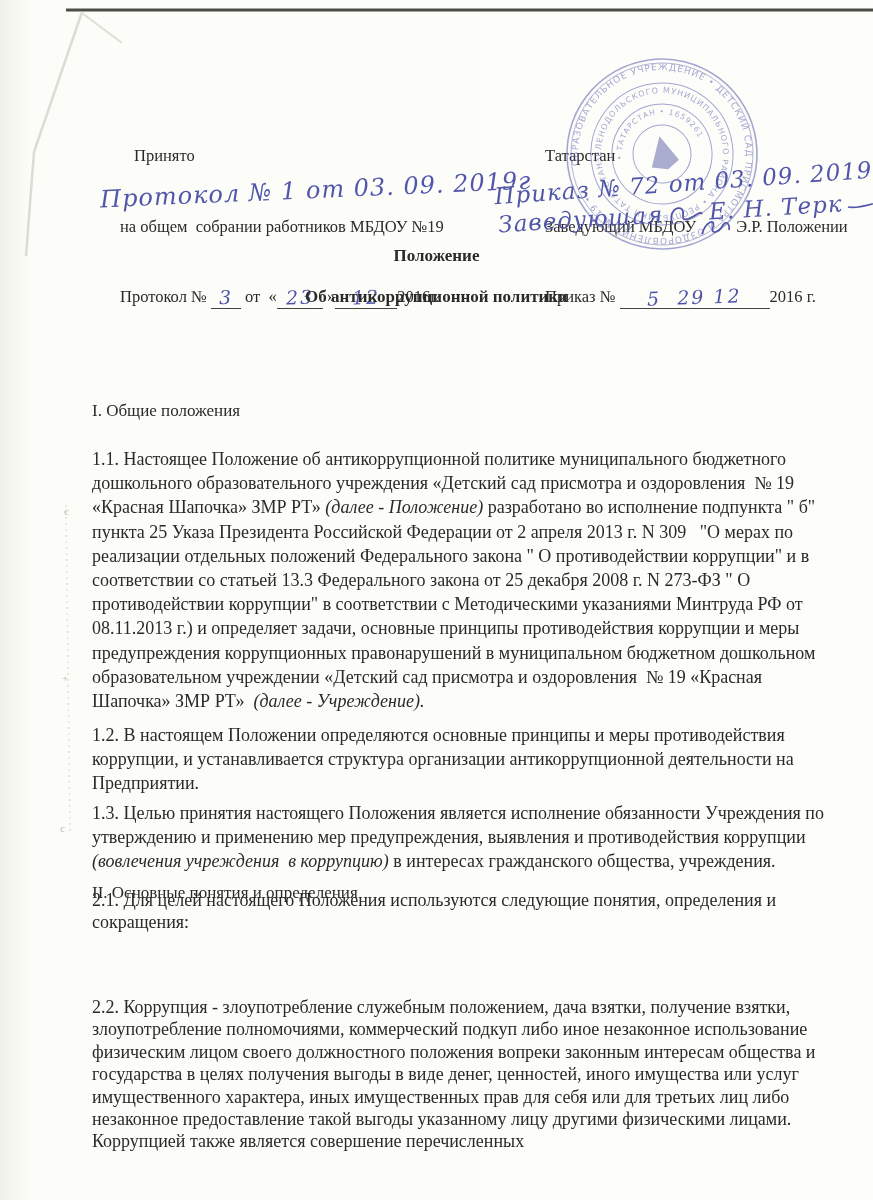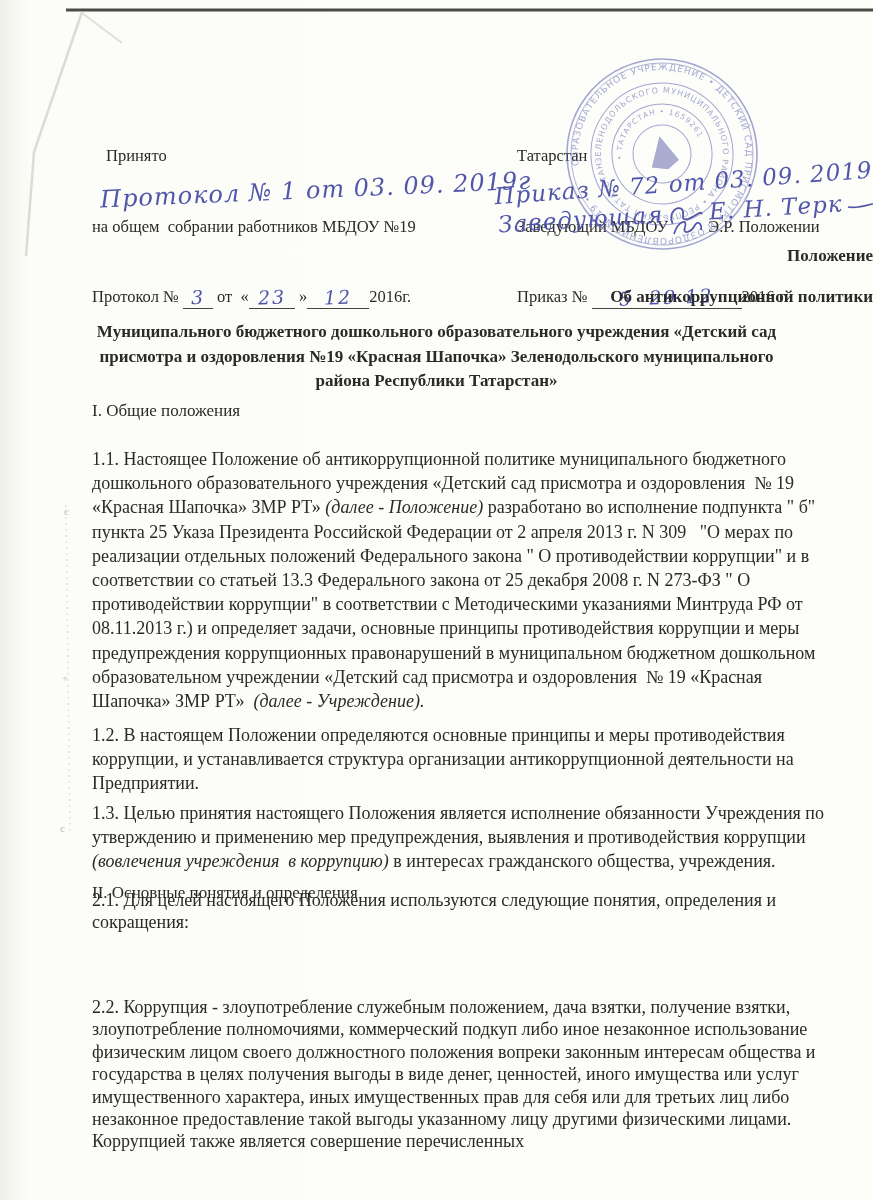--- a/index.html
+++ b/index.html
@@ -7,31 +7,31 @@
     position:relative;
     width:873px;height:1200px;
     margin:0 auto;
     background:linear-gradient(90deg,#efefe9 0px,#f7f7f2 14px,#fcfcf8 30px,#fdfdf9 100%);
     font-family:"Liberation Serif","DejaVu Serif",serif;
     color:#2a2a28;
     overflow:hidden;
   }
   .artifacts{position:absolute;inset:0;pointer-events:none;}
   
-  .hdr{position:absolute;font-size:16.5px;line-height:23.5px;white-space:pre-wrap;}
+  .hdr{position:absolute;font-size:16.5px;line-height:23.5px;white-space:pre-wrap;margin-left:28px;}
   .hdr-left{left:92px;top:97px;width:410px;}
   .hdr-left .first{padding-left:14px;}
   .hdr-right{left:517px;top:97px;width:345px;}
   .blank{display:inline-block;border-bottom:1px solid #44443f;text-align:center;vertical-align:bottom;line-height:18px;}
   .hw{font-family:"DejaVu Serif",serif;font-style:italic;color:#4f53a8;}
   .hw-fill{font-size:19px;letter-spacing:2px;display:inline-block;transform:rotate(-2deg);}
   .hw-line{position:absolute;font-family:"DejaVu Serif",serif;font-style:italic;color:#5156aa;letter-spacing:1px;white-space:nowrap;}
   .sig-svg{display:inline-block;vertical-align:middle;margin:0 3px;}
   
-  .ctr{position:absolute;left:0;width:100%;text-align:right;font-weight:bold;font-size:17px;}
+  .ctr{position:absolute;left:0;width:100%;text-align:center;font-weight:bold;font-size:17px;}
   .inst{position:absolute;left:50%;transform:translateX(-50%);width:710px;text-align:center;font-weight:bold;font-size:17px;line-height:24.5px;}
   
   .sechead{position:absolute;left:92px;font-weight:normal;font-size:17px;white-space:pre-wrap;}
   .para{position:absolute;left:92px;width:732px;font-size:18px;line-height:24.2px;white-space:pre-wrap;}
   .para.tight{line-height:22.4px;}
   .it{font-style:italic;}
   .bd{font-weight:normal;text-align:center;}
   
   .stamp{position:absolute;left:558px;top:50px;opacity:.55;pointer-events:none;transform:rotate(-8deg);}
   .stamp text{font-family:"DejaVu Sans",sans-serif;fill:#5a5fb2;}
@@ -85,21 +85,20 @@
   <div class="hw-line" style="left:100px;top:176px;font-size:24px;transform:rotate(-2.5deg);">Протокол № 1 от  03. 09. 2019г</div>
   <div class="hw-line" style="left:494px;top:170px;font-size:23px;transform:rotate(-4deg);">Приказ  № 72  от  03. 09. 2019</div>
   <div class="hw-line" style="left:498px;top:199px;font-size:23px;transform:rotate(-3.5deg);"><span>Заведующая</span><svg class="sig-svg" width="40" height="24" viewBox="0 0 40 24">
         <path d="M6,20 C2,8 12,2 16,6 C20,10 12,18 22,16 C30,14 34,8 36,12" fill="none" stroke="#5156aa" stroke-width="1.8"></path>
       </svg><span>Е. Н. Терк</span><svg class="sig-svg" width="56" height="16" viewBox="0 0 56 16">
         <path d="M2,10 C18,14 36,2 54,8" fill="none" stroke="#5156aa" stroke-width="1.6"></path>
       </svg></div>
 
   <div class="ctr" style="top:246px">Положение</div>
   <div class="ctr" style="top:287px">Об антикоррупционной политики</div>
-  <div class="inst" style="top:320px">Муниципального бюджетного дошкольного образовательного учреждения «Детский сад присмотра и оздоровления №19 «Красная Шапочка» Зеленодольского муниципального района Республики Татарстан»</div>
 
   <div class="sechead" style="top:401px">I. Общие положения</div>
 
   <p class="para" style="top:429px"><span>1.1. Настоящее Положение об антикоррупционной политике муниципального бюджетного дошкольного образовательного учреждения «Детский сад присмотра и оздоровления  № 19 «Красная Шапочка» ЗМР РТ» </span><span class="it">(далее - Положение)</span><span> разработано во исполнение подпункта " б" пункта 25 Указа Президента Российской Федерации от 2 апреля 2013 г. N 309   "О мерах по реализации отдельных положений Федерального закона " О противодействии коррупции" и в соответствии со статьей 13.3 Федерального закона от 25 декабря 2008 г. N 273-ФЗ " О противодействии коррупции" в соответствии с Методическими указаниями Минтруда РФ от 08.11.2013 г.) и определяет задачи, основные принципы противодействия коррупции и меры предупреждения коррупционных правонарушений в муниципальном бюджетном дошкольном образовательном учреждении «Детский сад присмотра и оздоровления  № 19 «Красная Шапочка» ЗМР РТ»  </span><span class="it">(далее - Учреждение).</span></p>
 
   <p class="para" style="top:705px">1.2. В настоящем Положении определяются основные принципы и меры противодействия коррупции, и устанавливается структура организации антикоррупционной деятельности на Предприятии.</p>
 
   <p class="para" style="top:783px"><span>1.3. Целью принятия настоящего Положения является исполнение обязанности Учреждения по утверждению и применению мер предупреждения, выявления и противодействия коррупции </span><span class="it">(вовлечения учреждения  в коррупцию)</span><span> в интересах гражданского общества, учреждения.</span></p>
 
   <div class="sechead" style="top:883px">II. Основные понятия и определения</div>

